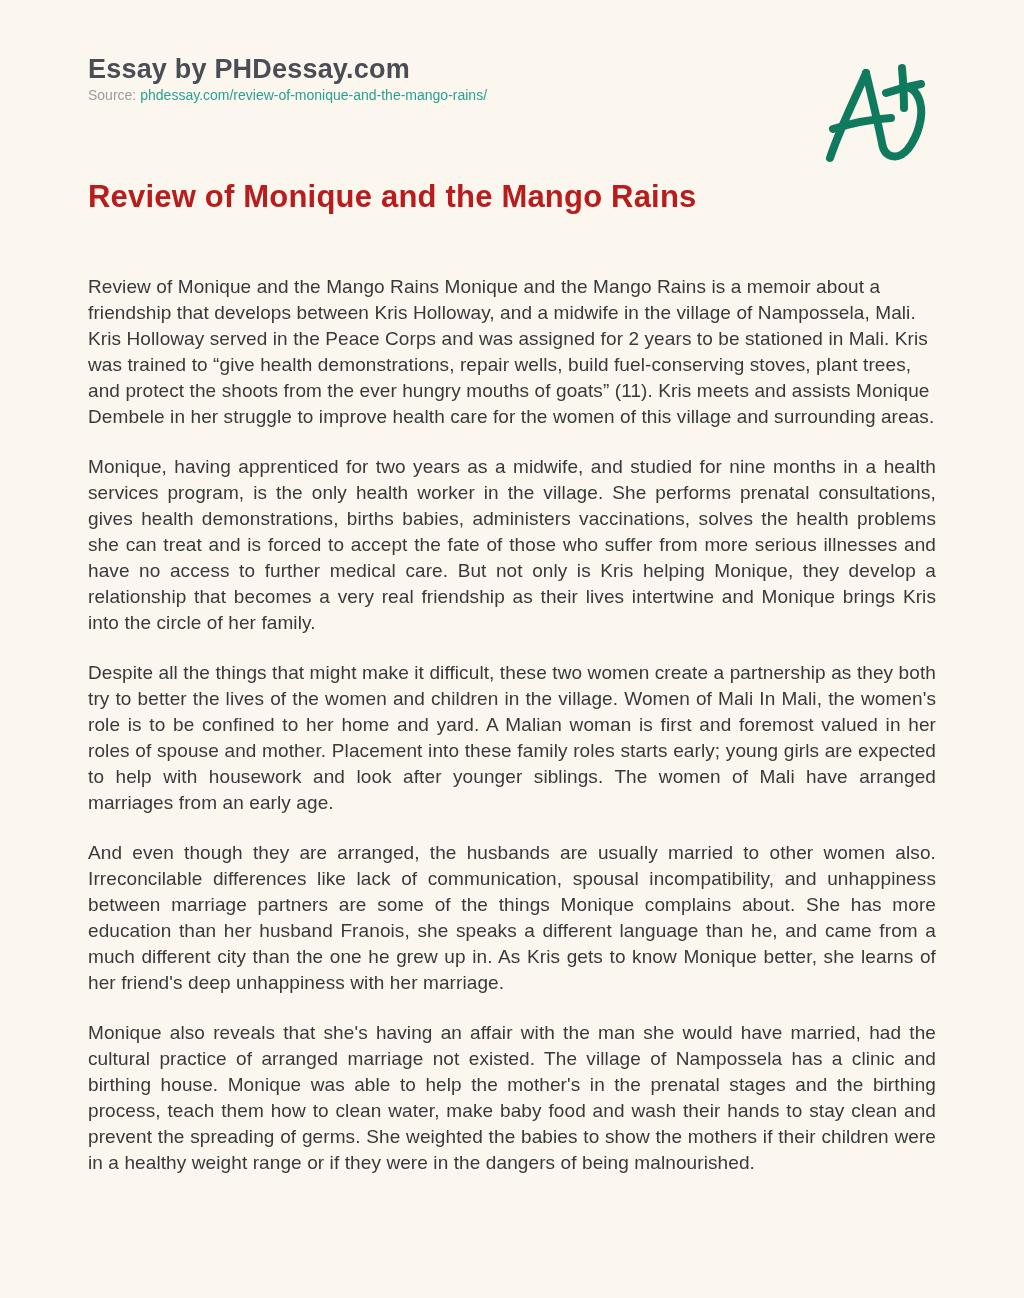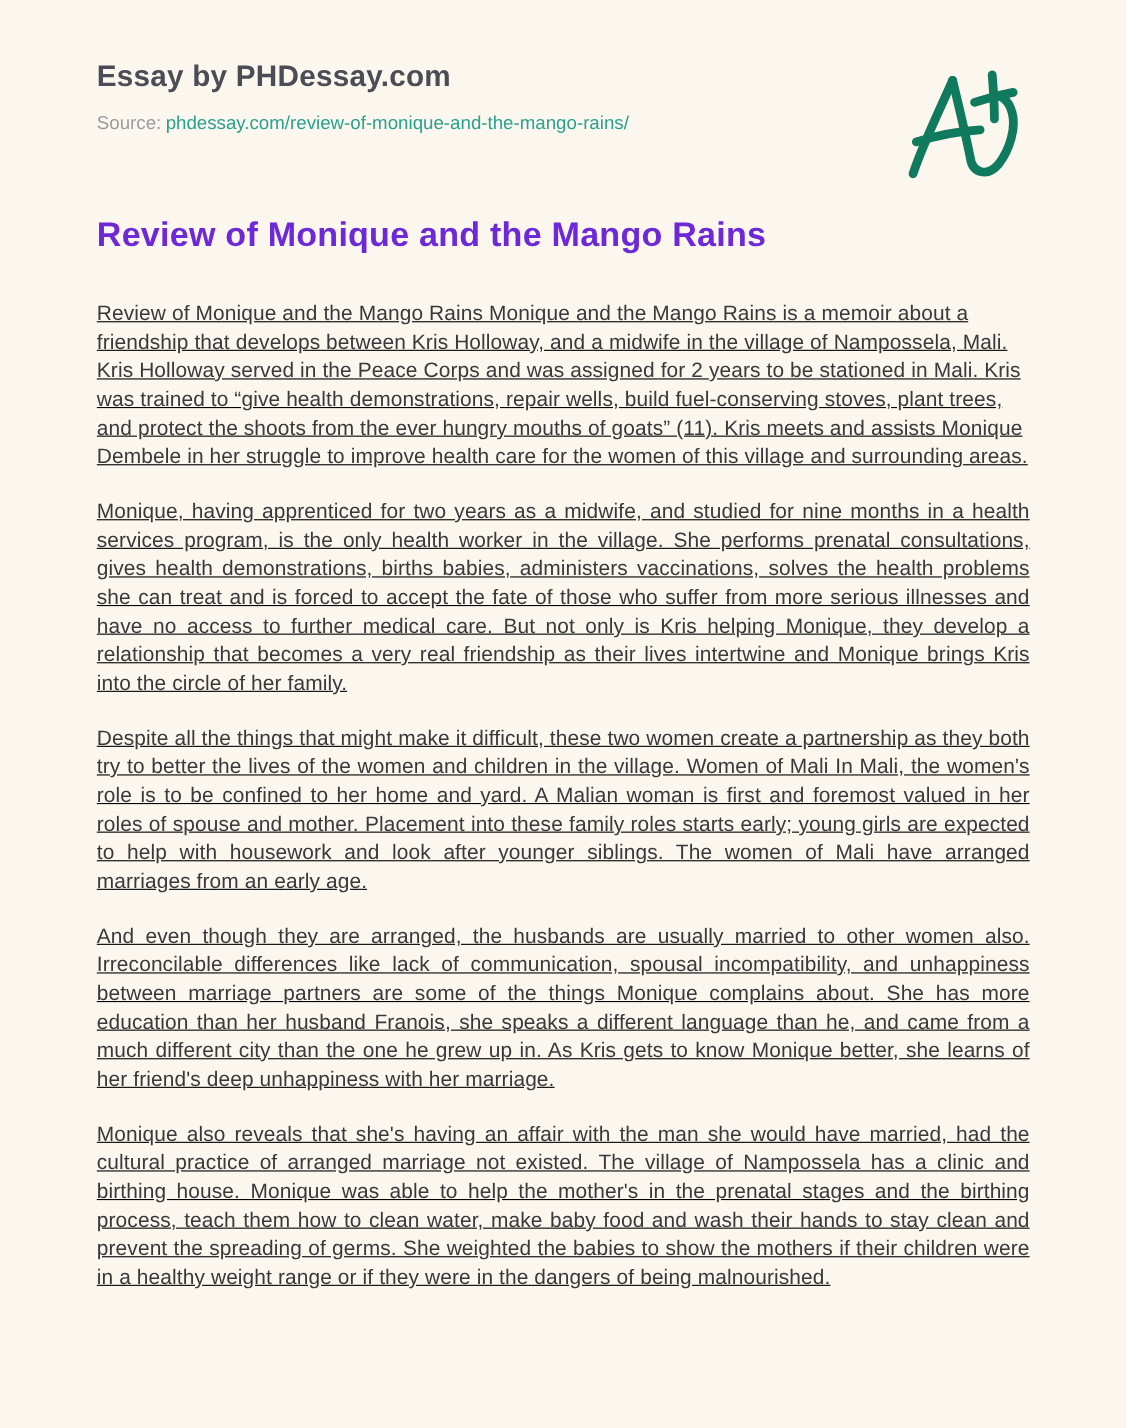--- a/index.html
+++ b/index.html
@@ -26,22 +26,21 @@
     position: relative;
   }
   .byline {
     font-size: 27px;
     font-weight: 700;
     color: #4a4d56;
     letter-spacing: 0.2px;
     line-height: 31px;
   }
   .source-line {
-    margin-top: 17px;
-    font-size: 17px;
+    font-size: 14px;
     line-height: 20px;
   }
   .source-label {
     color: #9b9ba0;
   }
   .source-url {
     color: #2aa08f;
     text-decoration: none;
     margin-left: 4px;
     cursor: pointer;
@@ -51,28 +50,27 @@
     left: 732px; 
     top: -6px;
     width: 110px;
     height: 125px;
   }
   
   .title {
     margin: 74px 0 0 0;
     font-size: 31px;
     font-weight: 700;
-    color: #6d28d9;
+    color: #b91c1c;
     letter-spacing: 0.2px;
     line-height: 36px;
   }
   
   .essay-body {
-    margin-top: 41px;
-    text-decoration: underline;
+    margin-top: 59px;
   }
   .para {
     margin: 0 0 24px 0;
     font-size: 19px;
     line-height: 26px;
     color: #39393b;
     text-align: justify;
     letter-spacing: 0.1px;
   }
   .para.align-left {

